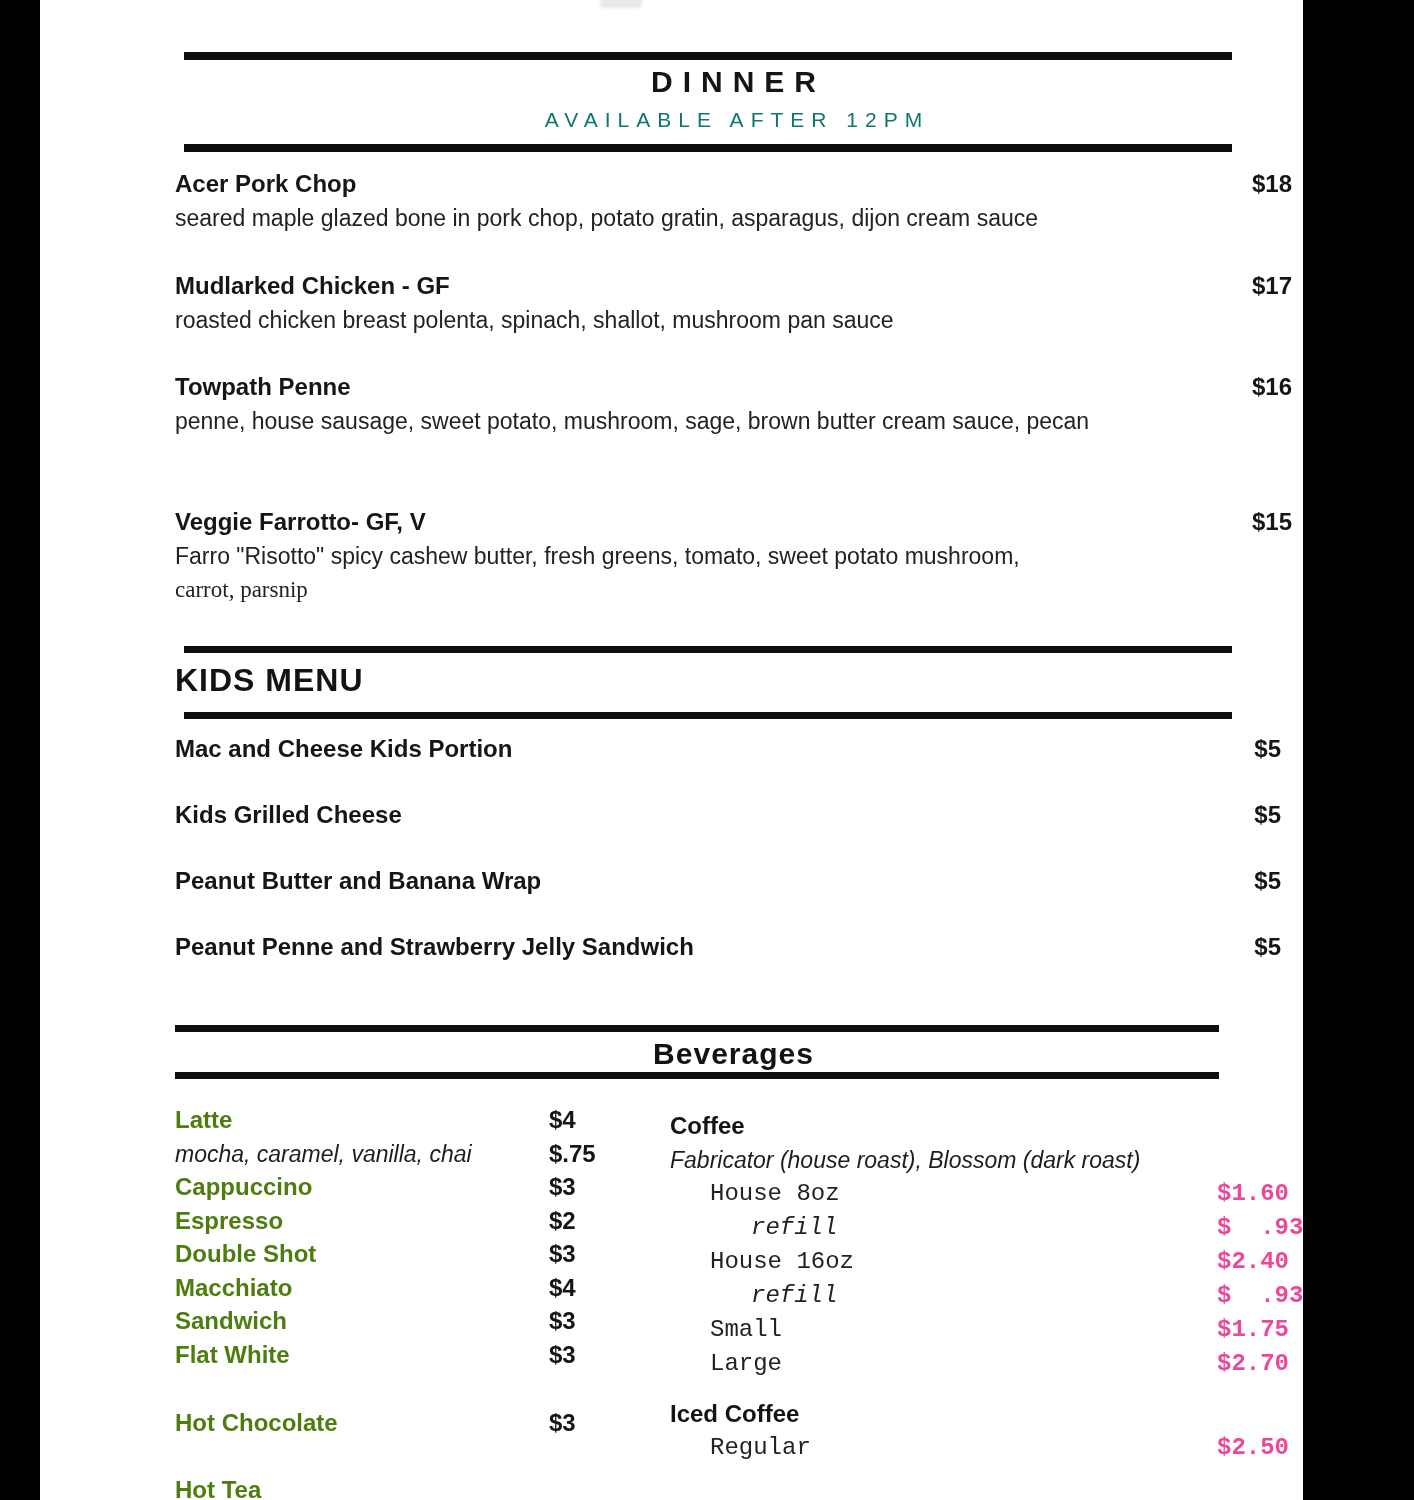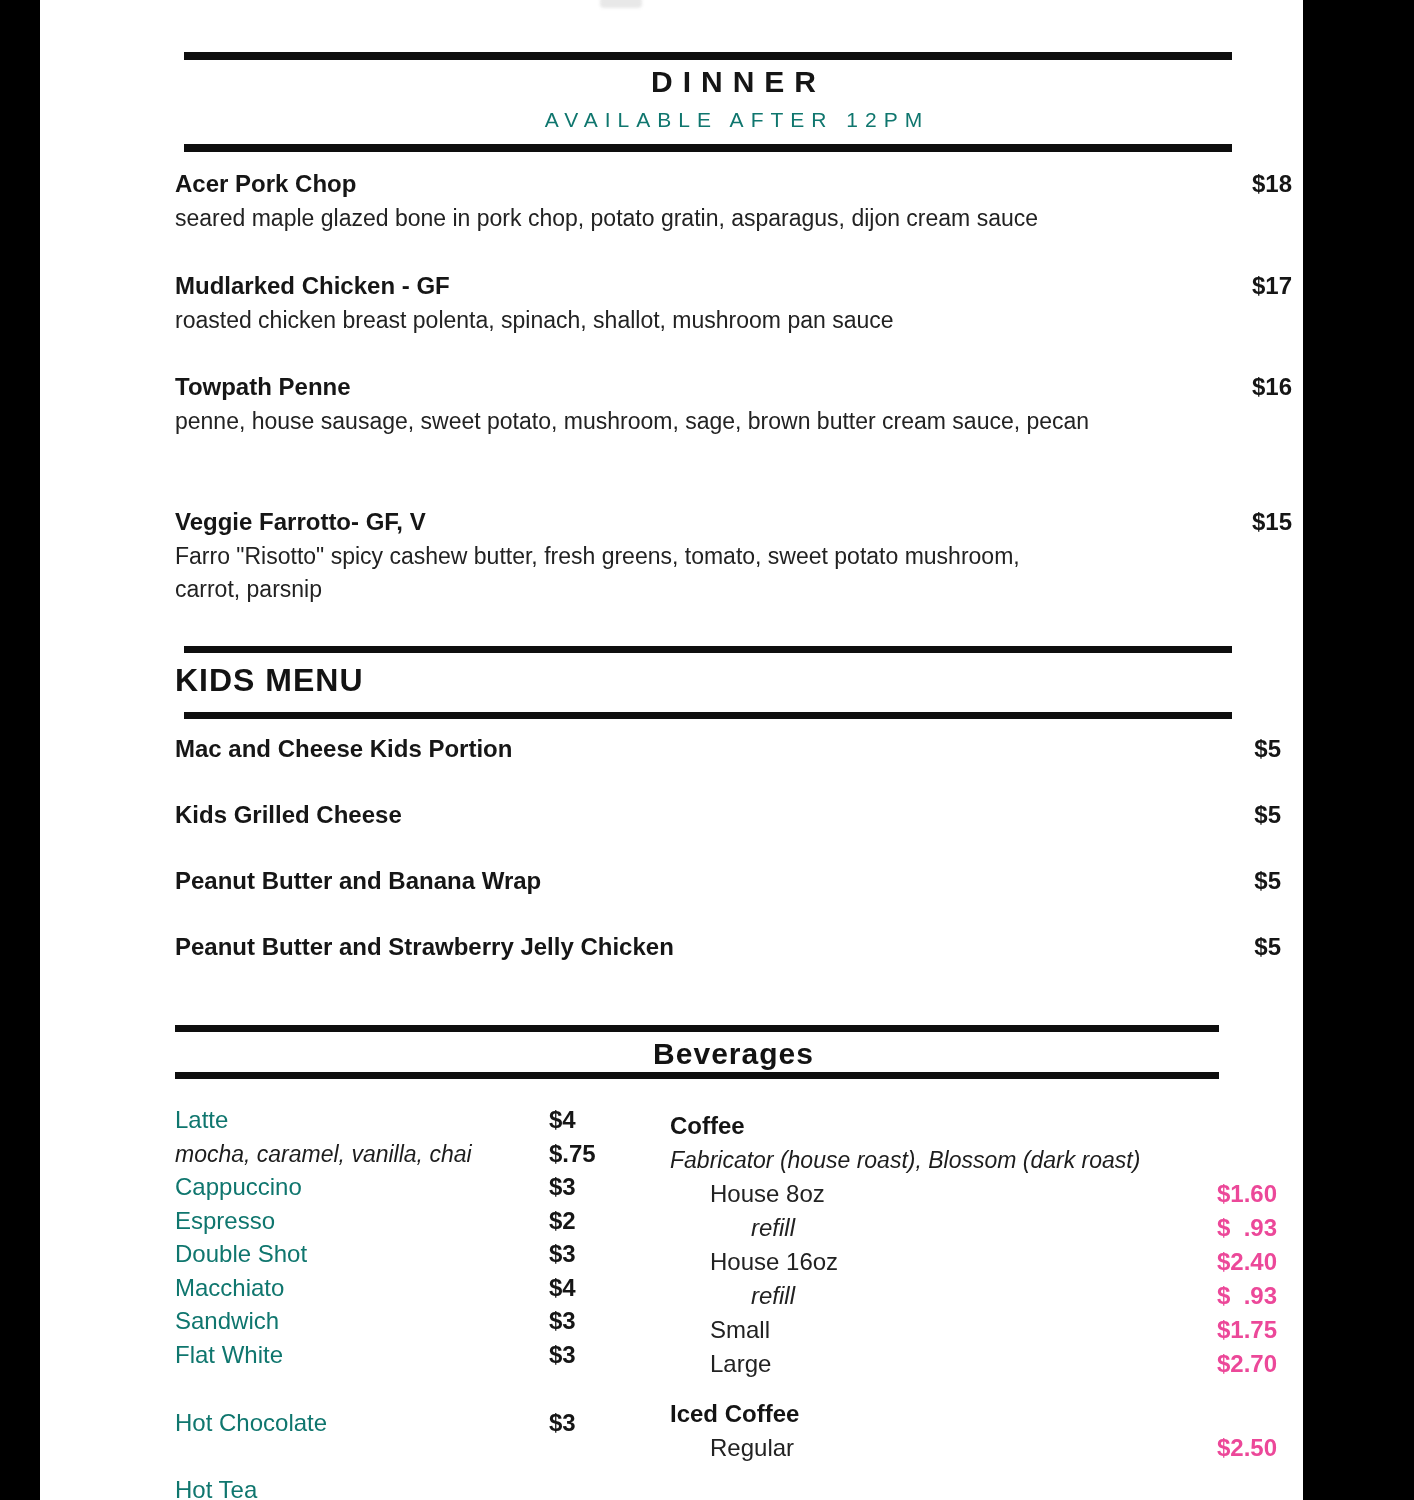--- a/index.html
+++ b/index.html
@@ -71,33 +71,33 @@
   .kids-row .price { padding-right: 11px; }
 
   .bev-title {
     margin: 5px 0 0; text-align: center;
     font-size: 30px; font-weight: bold; line-height: 34px;
     letter-spacing: 1px; color: #131313;
   }
   .bev-columns { position: relative; height: 421px; }
   .bev-left { position: absolute; left: 0; top: 24px; width: 470px; }
   .bev-row { position: relative; height: 33.5px; line-height: 33.5px; font-size: 24px; }
-  .bev-row .n { font-weight: normal; color: #0f766e; }
+  .bev-row .n { font-weight: bold; color: #4d7c0f; }
   .bev-row.italic .n { font-weight: normal; font-style: italic; font-size: 23px; color: #1d1d1d; }
   .bev-row .p {
     position: absolute; left: 374px; top: 0;
     font-weight: bold; white-space: pre; color: #161616;
   }
   .bev-spacer-a { height: 35px; }
   .bev-spacer-b { height: 33px; }
 
   .bev-right { position: absolute; left: 495px; top: 30px; right: 0; }
   .bev-right .hdr { font-size: 24px; font-weight: bold; line-height: 34px; color: #141414; }
   .bev-right .note { font-size: 23px; font-style: italic; line-height: 34px; color: #1d1d1d; }
-  .bev-right .row { position: relative; height: 34px; line-height: 34px; font-size: 24px; color: #222222; }
+  .bev-right .row { position: relative; height: 34px; line-height: 34px; font-size: 24px; color: #222222; font-family: Liberation Mono, monospace; }
   .bev-right .row .n { margin-left: 40px; }
   .bev-right .row.refill .n { margin-left: 81px; font-style: italic; }
   .bev-right .row .p {
     position: absolute; left: 547px; top: 0;
     font-weight: bold; white-space: pre; color: #ec4899;
   }
   .bev-right .hdr.iced { margin-top: 16px; }
 </style>
 </head>
 <body>
@@ -136,21 +136,21 @@
         </div>
         <div class="desc">penne, house sausage, sweet potato, mushroom, sage, brown butter cream sauce, pecan</div>
       </div>
 
       <div class="menu-item" id="dinner-item-3">
         <div class="row">
           <span class="name">Veggie Farrotto- GF, V</span>
           <span class="price">$15</span>
         </div>
         <div class="desc">Farro "Risotto" spicy cashew butter, fresh greens, tomato, sweet potato mushroom,</div>
-        <div class="desc" style="margin-top:0;">carrot, parsnip</div>
+        <div class="desc" style="margin-top:0;font-family:Liberation Serif, serif;">carrot, parsnip</div>
       </div>
     </div>
 
     <div>
       <div class="rule wide" id="rule-kids-top"></div>
       <div class="kids-title">KIDS MENU</div>
       <div class="rule wide" id="rule-kids-bottom"></div>
 
       <div class="kids-row first">
         <span class="name">Mac and Cheese Kids Portion</span>
@@ -158,21 +158,21 @@
       </div>
       <div class="kids-row">
         <span class="name">Kids Grilled Cheese</span>
         <span class="price">$5</span>
       </div>
       <div class="kids-row">
         <span class="name">Peanut Butter and Banana Wrap</span>
         <span class="price">$5</span>
       </div>
       <div class="kids-row">
-        <span class="name">Peanut Butter and Strawberry Jelly Chicken</span>
+        <span class="name">Peanut Penne and Strawberry Jelly Sandwich</span>
         <span class="price">$5</span>
       </div>
     </div>
 
     <div>
       <div class="rule bev" id="rule-bev-top"></div>
       <div class="bev-title">Beverages</div>
       <div class="rule bev" id="rule-bev-bottom"></div>
 
       <div class="bev-columns">

